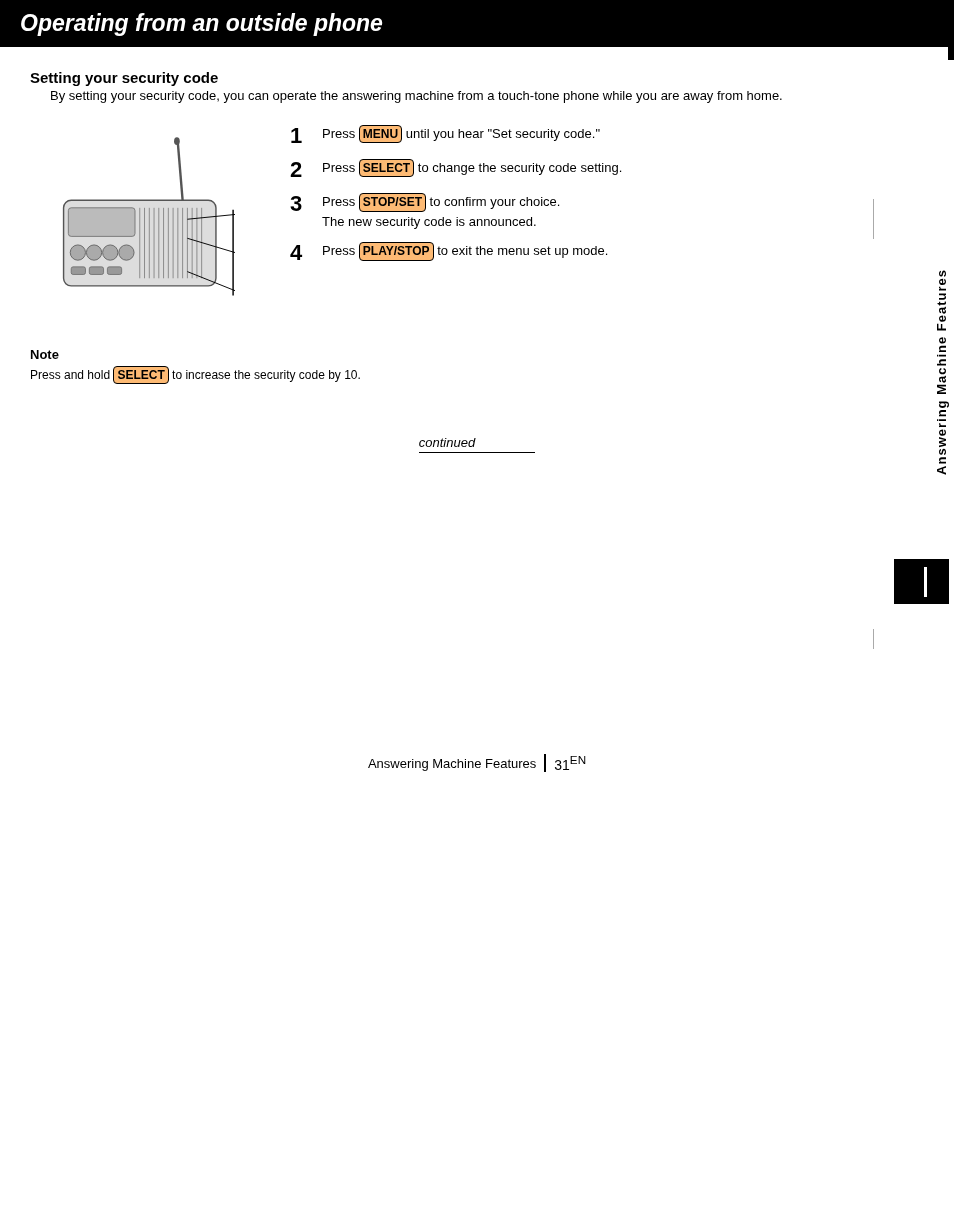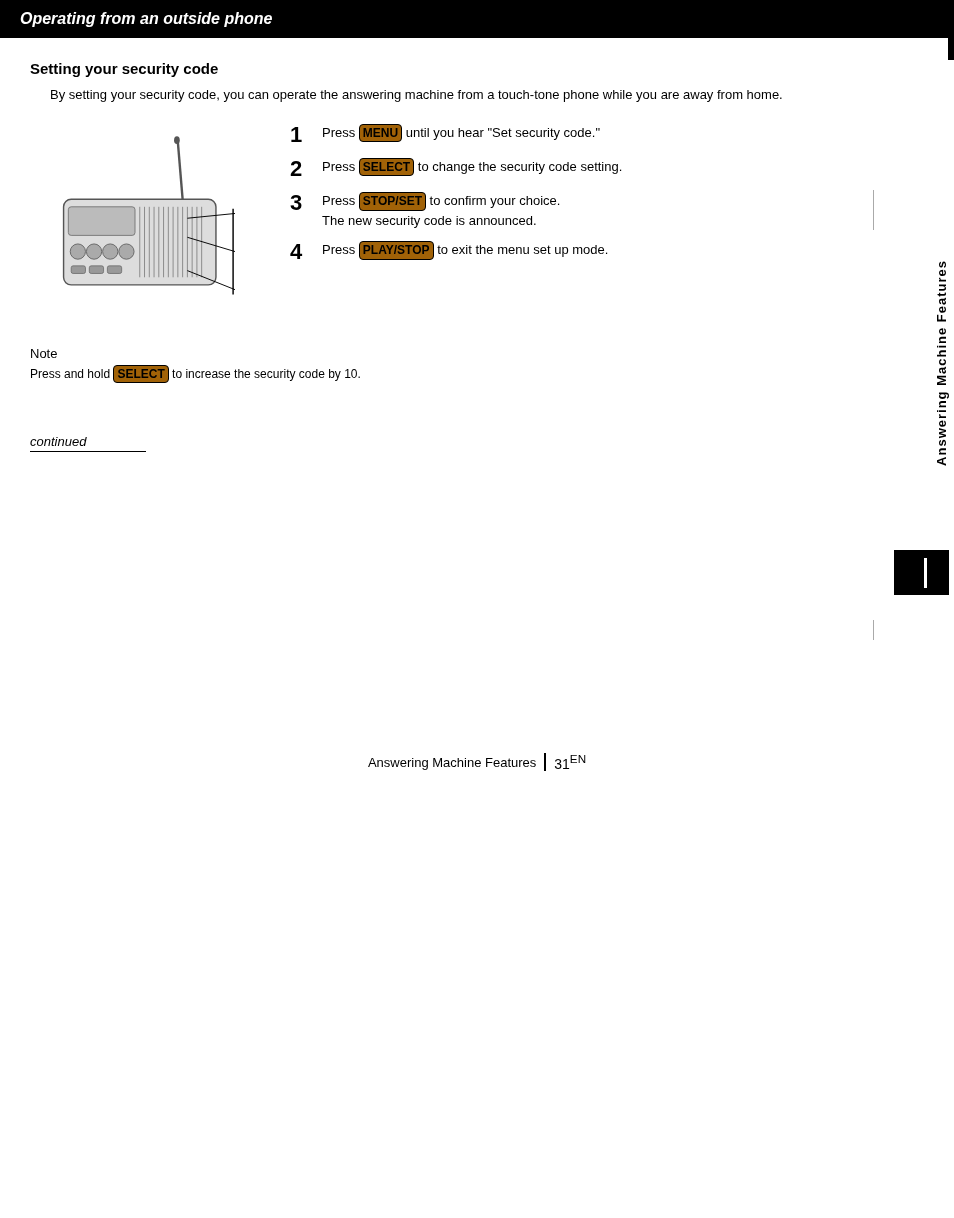--- a/index.html
+++ b/index.html
@@ -24,21 +24,20 @@
     }
 
     .main-content {
       padding: 0 30px 0 30px;
       position: relative;
     }
 
     .section-title {
       font-size: 15px;
       font-weight: bold;
-      margin-bottom: 8px;
     }
 
     .intro-text {
       font-size: 13px;
       margin-bottom: 18px;
       line-height: 1.5;
       margin-left: 20px;
     }
 
     
@@ -92,30 +91,30 @@
 
     .key-badge {
       display: inline-block;
       border: 1.5px solid #000;
       border-radius: 4px;
       padding: 0 3px;
       font-size: 12px;
       font-weight: bold;
       font-family: Arial, Helvetica, sans-serif;
       line-height: 1.4;
-      background: #a16207;
+      background: #fdba74;
     }
 
     .note-section {
       margin-top: 10px;
       margin-bottom: 20px;
     }
 
     .note-title {
-      font-weight: normal;
+      font-weight: bold;
       font-size: 13px;
       margin-bottom: 4px;
     }
 
     .note-text {
       font-size: 12px;
       line-height: 1.5;
     }
 
     
@@ -146,21 +145,21 @@
 
     .sidebar-white-line {
       width: 3px;
       height: 30px;
       background: #fff;
       margin-left: 8px;
     }
 
     
     .continued-section {
-      text-align: left;
+      text-align: center;
       margin-top: 40px;
       padding-top: 10px;
     }
 
     .continued-text {
       display: inline-block;
       font-size: 13px;
       font-style: italic;
       border-bottom: 1.5px solid #000;
       padding-bottom: 2px;
@@ -221,21 +220,21 @@
       height: 60px;
       background: #000;
     }
   </style>
 </head>
 <body>
 
 <div class="page">
 
   <div style="background:#000; padding: 10px 20px 10px 20px; margin-bottom: 22px;">
-    <h1 style="color:#fff; font-size:16px; font-weight:bold; font-style:italic; font-family:Arial,Helvetica,sans-serif;">Operating from an outside phone</h1>
+    <h1 style="color:#fff; font-size:23px; font-weight:bold; font-style:italic; font-family:Arial,Helvetica,sans-serif;">Operating from an outside phone</h1>
   </div>
 
   <div class="corner-mark"></div>
 
   <div class="main-content">
 
     <div class="section-title">Setting your security code</div>
     <div class="intro-text">By setting your security code, you can operate the answering machine from a touch-tone phone while you are away from home.</div>
 
     <div class="content-area">

